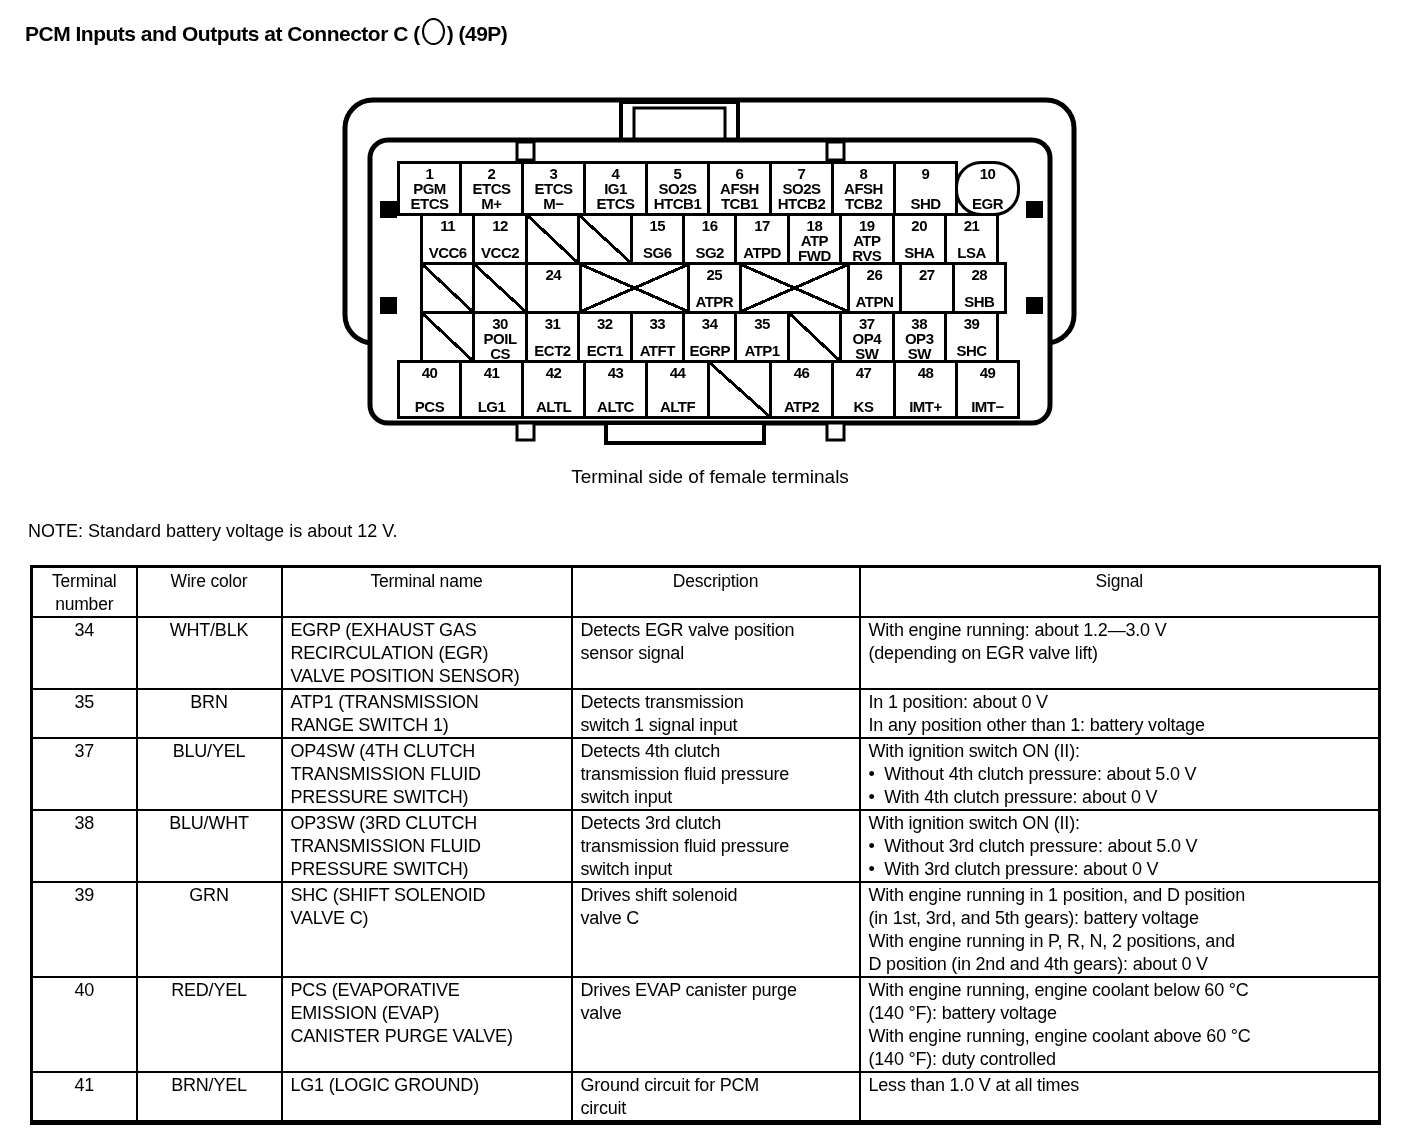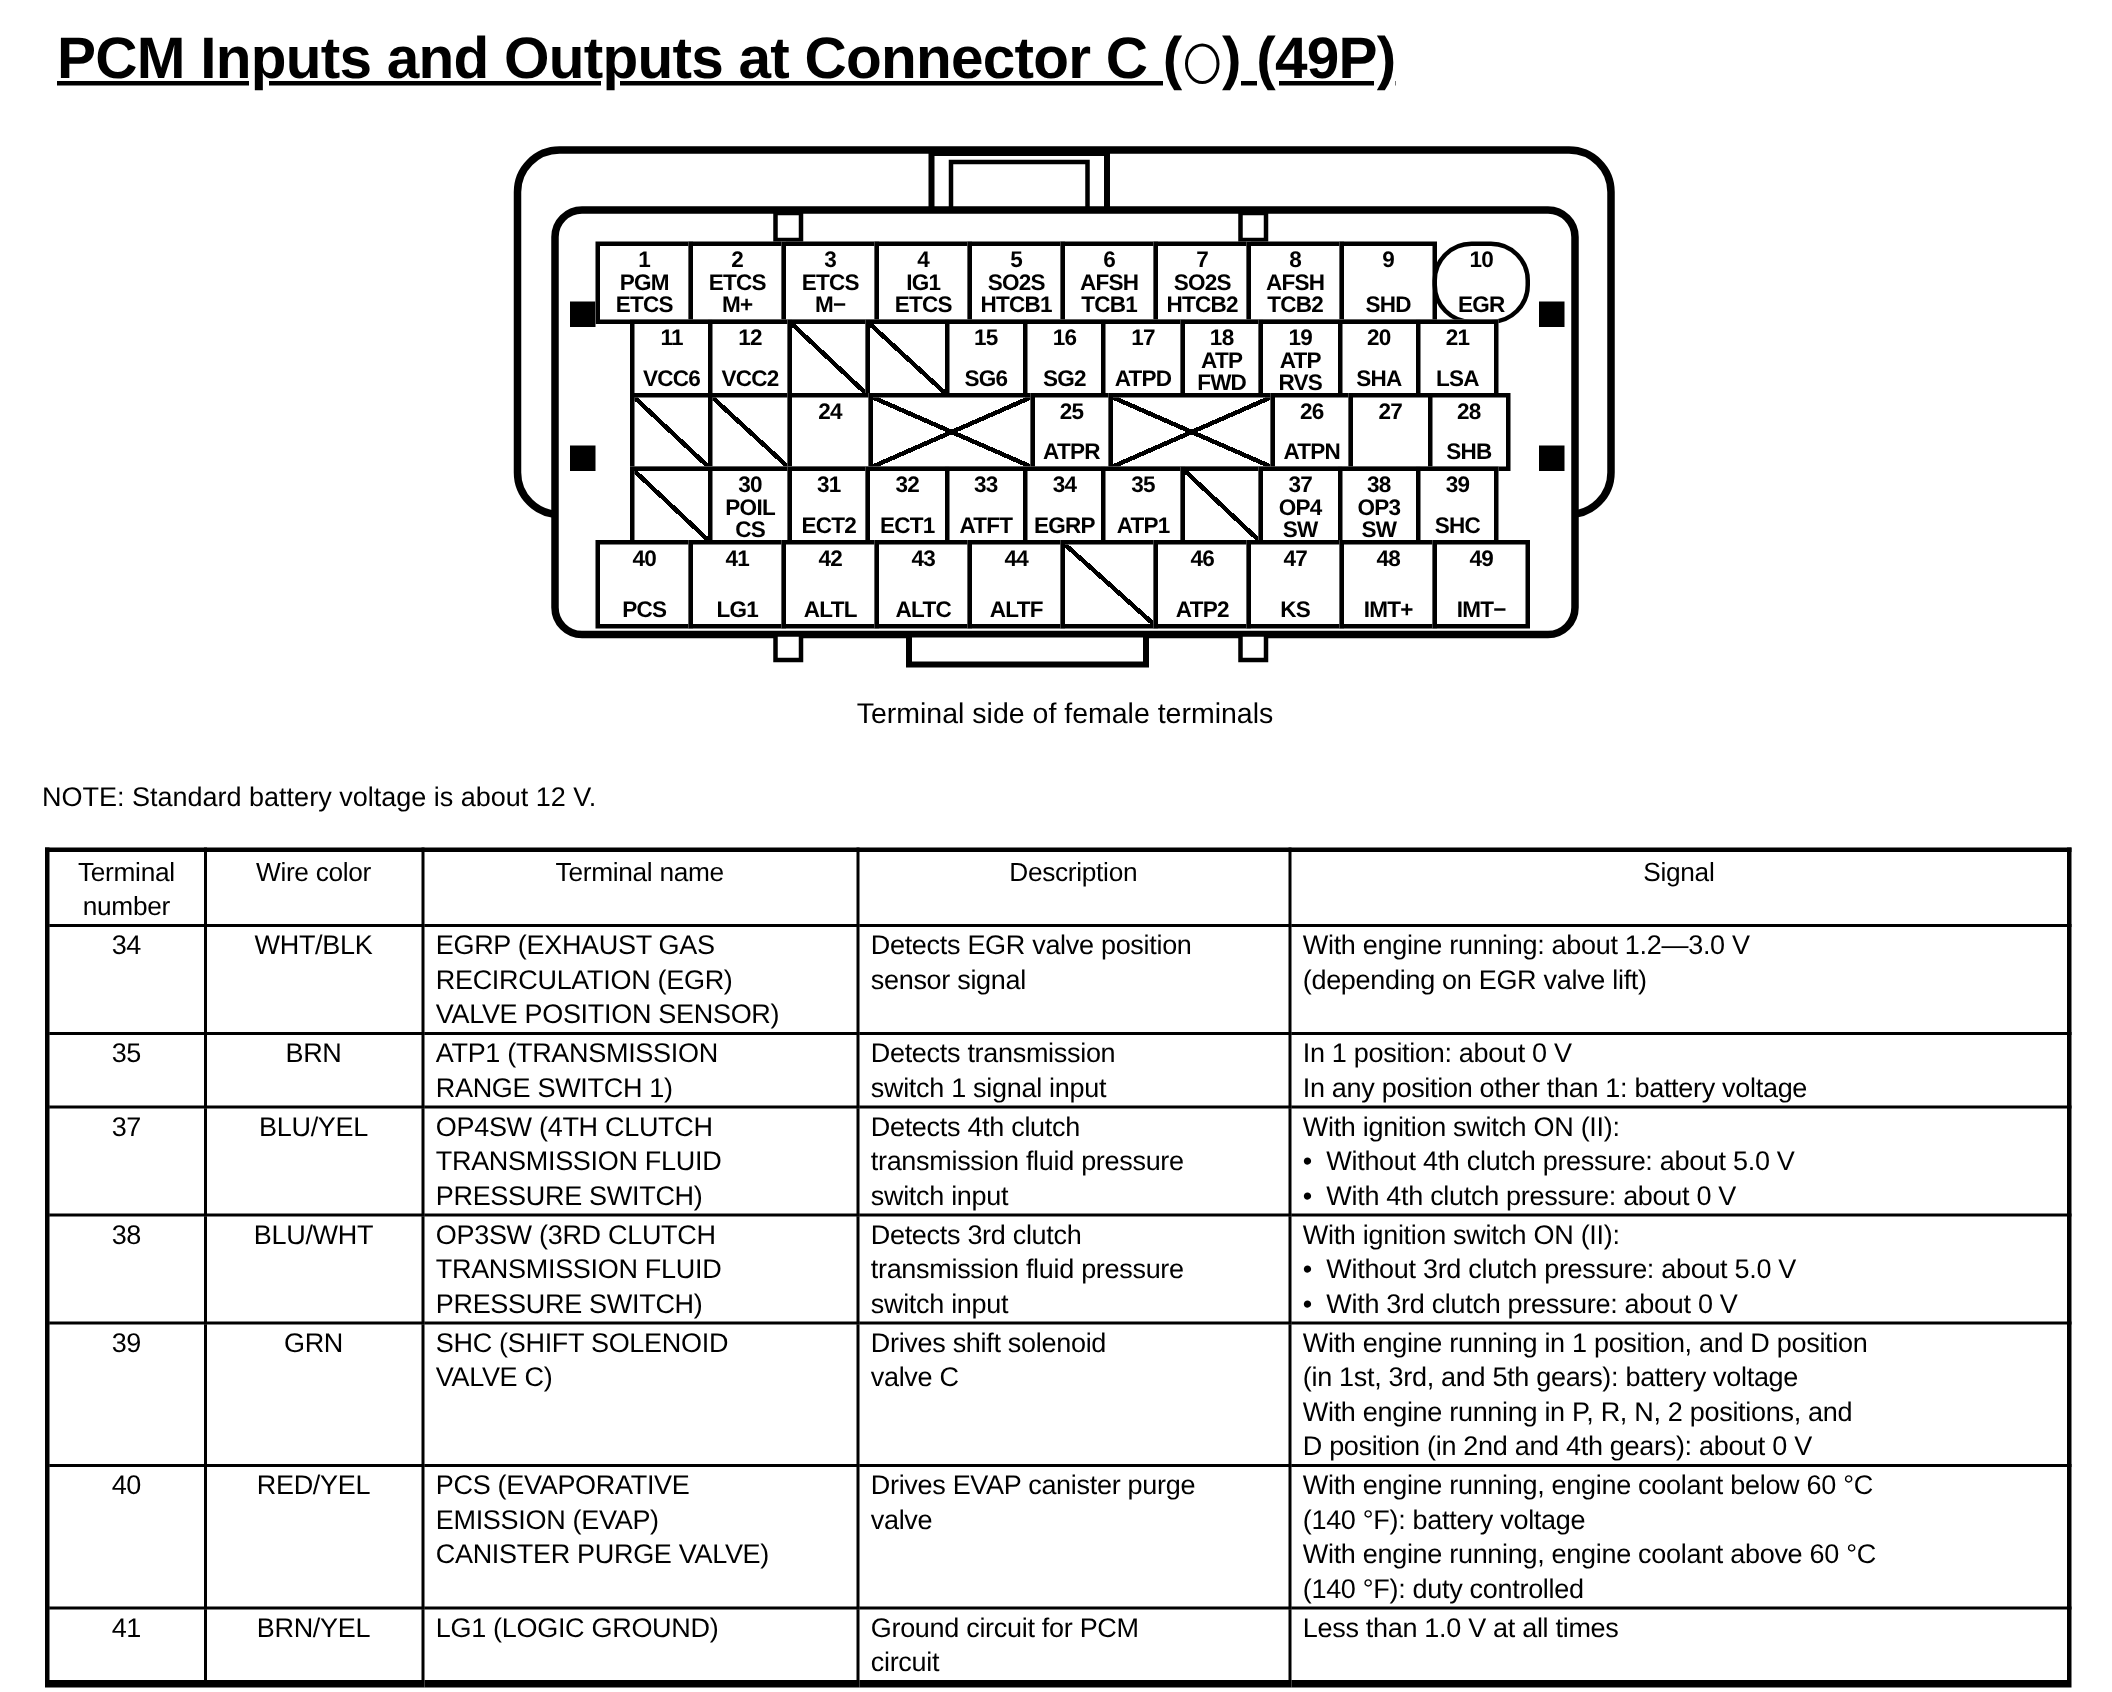--- a/index.html
+++ b/index.html
@@ -1,22 +1,22 @@
 <!DOCTYPE html>
 <html><head>
 <meta charset="utf-8">
 <style>
   html,body{margin:0;padding:0;}
   body{
     width:1408px;height:1128px;background:#fff;color:#000;
     font-family:"Liberation Sans",sans-serif;position:relative;overflow:hidden;
   }
   .title{
-    position:absolute;left:38px;top:18px;
-    font-size:39px;font-weight:bold;letter-spacing:-0.5px;white-space:nowrap;text-decoration:underline;
+    position:absolute;left:25px;top:18px;
+    font-size:21px;font-weight:bold;letter-spacing:-0.5px;white-space:nowrap;
   }
   .title .circle{
     display:inline-block;width:19px;height:23px;border:2.5px solid #000;
     border-radius:50%;vertical-align:-4px;margin:0 2px;
   }
   
   #connector{position:absolute;left:340px;top:92px;width:740px;height:370px;}
   #connector svg{position:absolute;left:0;top:0;}
   .pin-row{position:absolute;display:flex;}
   .pin-cell{

